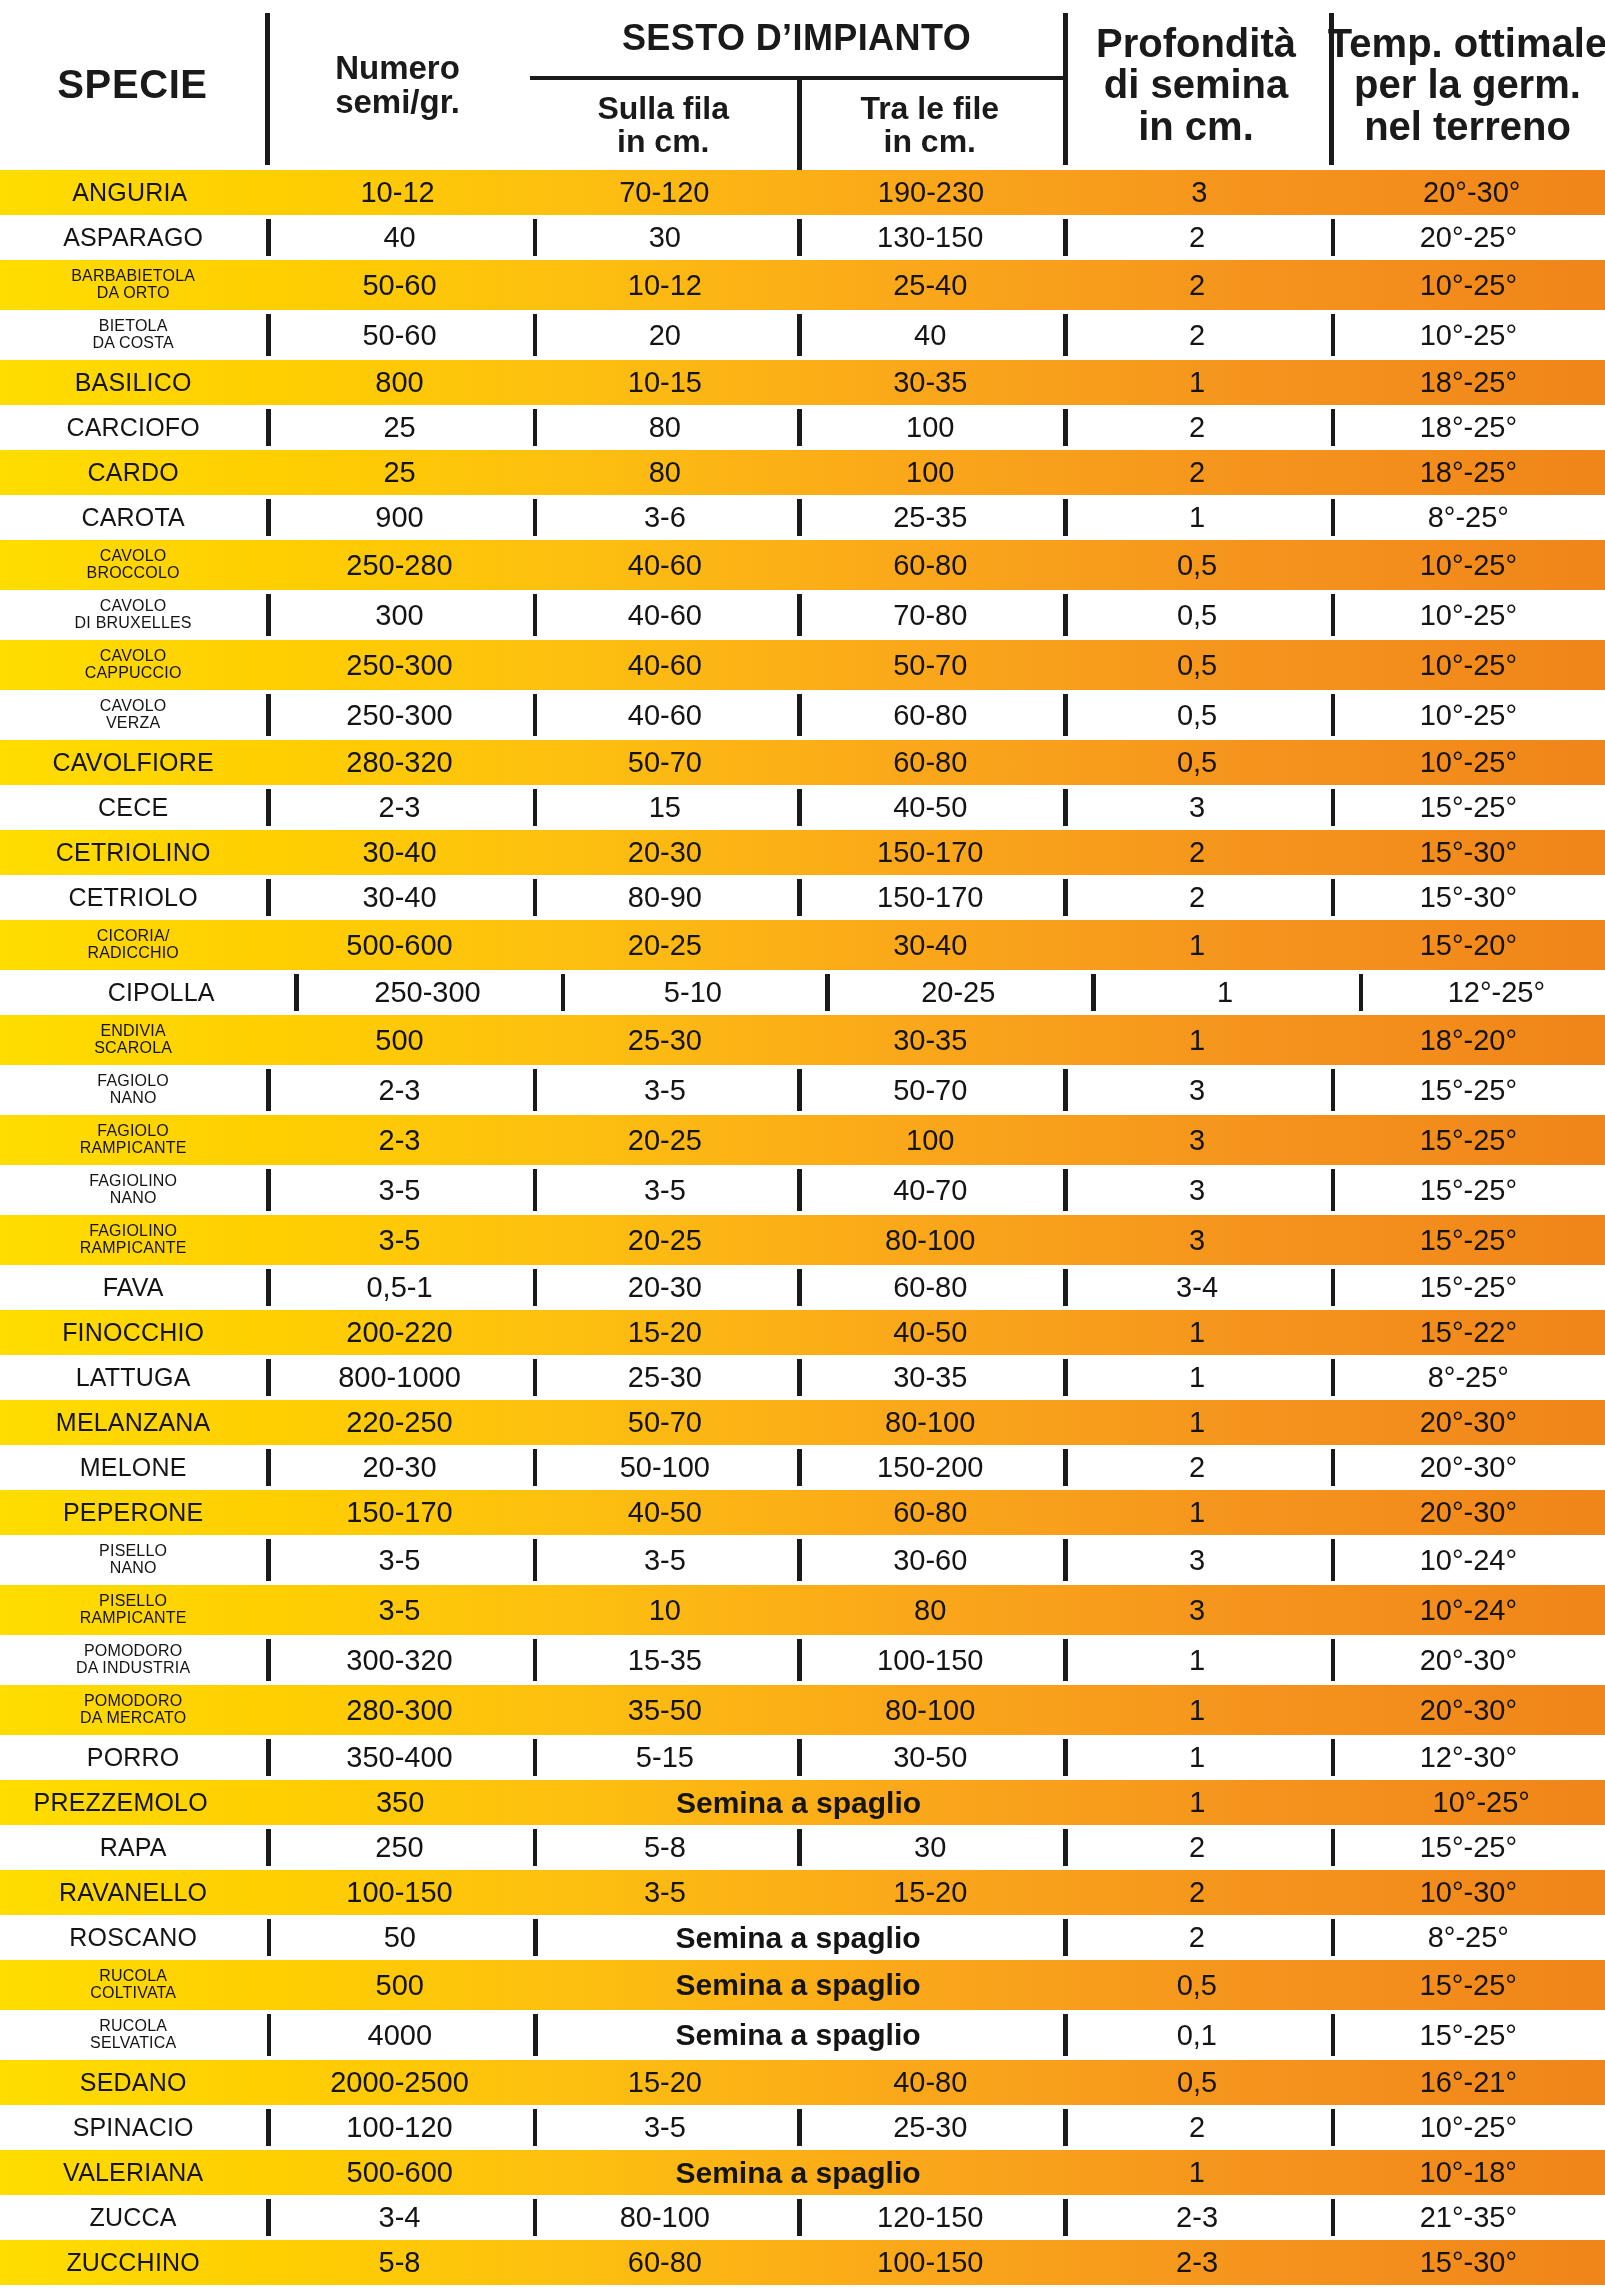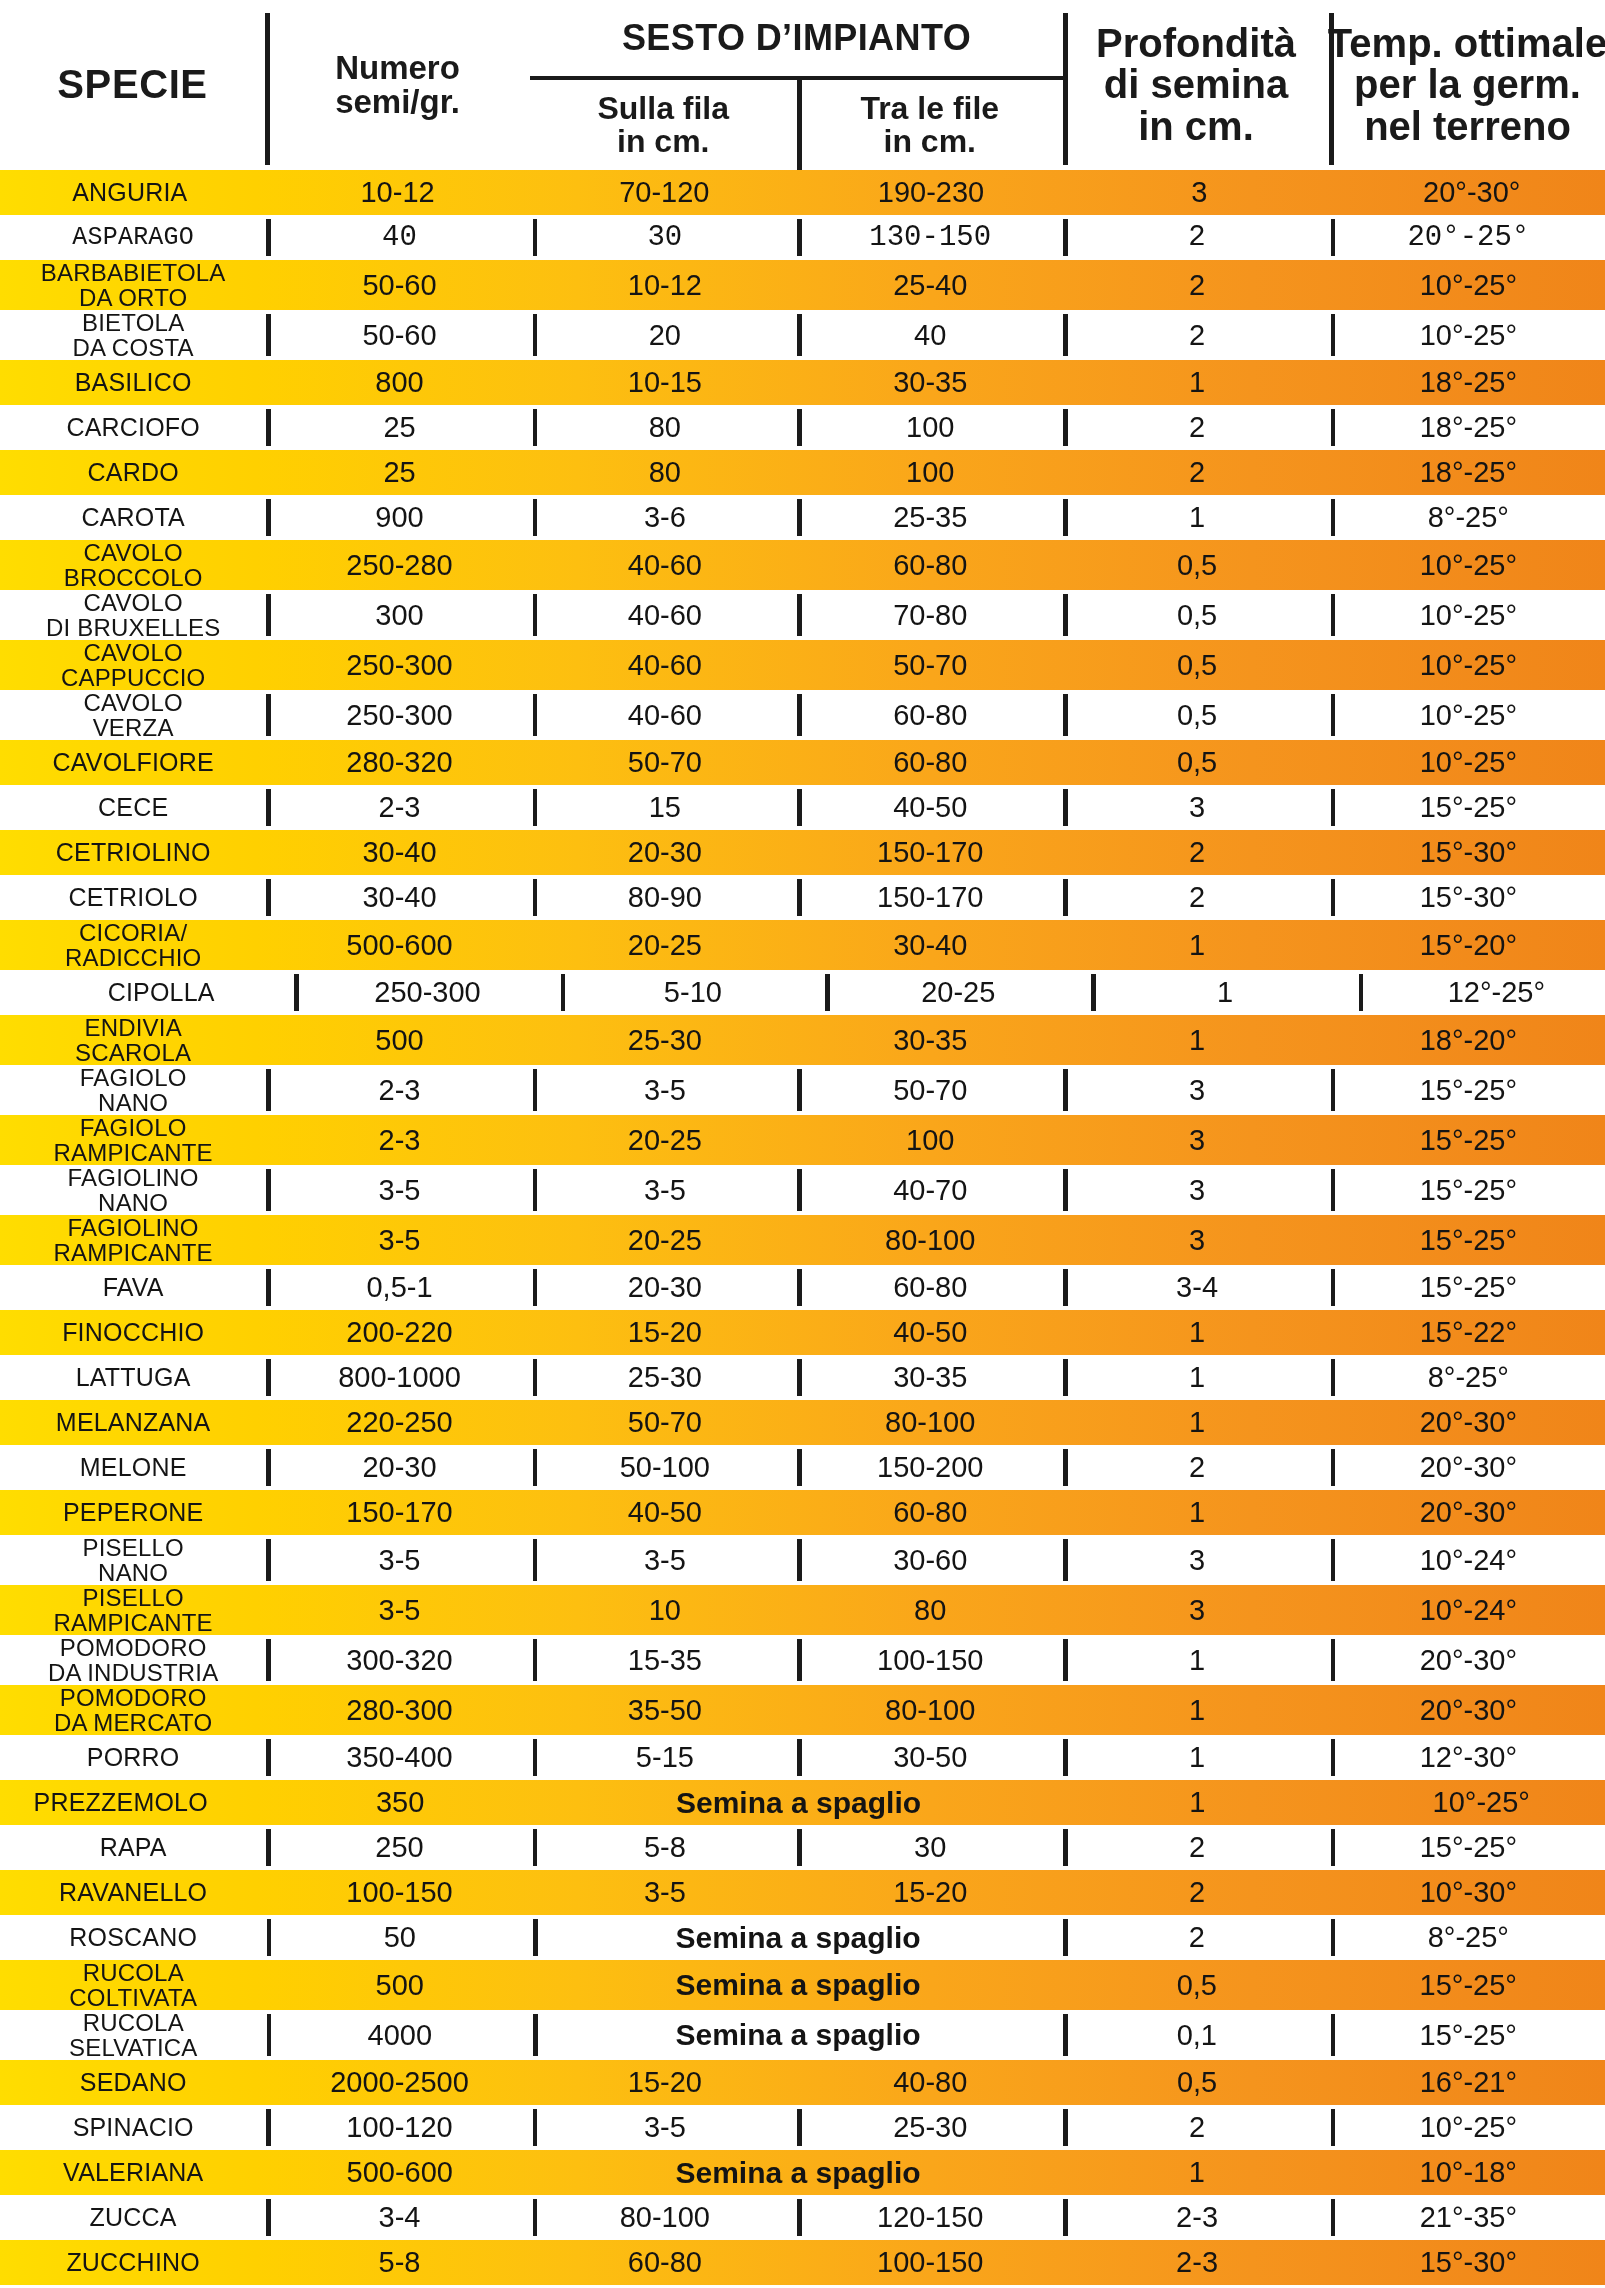--- a/index.html
+++ b/index.html
@@ -79,21 +79,21 @@
     position:relative;
     box-sizing:border-box;
     display:flex;flex-direction:column;align-items:center;justify-content:center;
     text-align:center;
     color:#141414;
     line-height:1.0;
     padding:0 3.7px;
   }
   .cell .ln{display:block;white-space:nowrap;}
   .spec{font-size:25px;letter-spacing:0.2px;}
-  .spec.two{font-size:24px;line-height:1.05;}
+  .spec.two{font-size:16px;line-height:1.05;}
   .val{font-size:29px;}
   .spaglio{
     width:533px;font-size:30px;font-weight:bold;color:#141414;
     display:flex;align-items:center;justify-content:center;text-align:right;
   }
   
   .sep{position:absolute;top:3.7px;bottom:3.7px;width:4.6px;background:#1a1a1a;}
 </style>
 </head>
 <body>
@@ -146,21 +146,21 @@
       <div class="trow band" style="height: 45px; gap: 8px;">
         <div class="cell c0 spec">
           <span class="ln">ANGURIA</span>
         </div>
         <div class="cell c1 val">10-12</div>
         <div class="cell c2 val">70-120</div>
         <div class="cell c3 val" style="width: 268px;">190-230</div>
         <div class="cell c4 val" style="width: 269px;">3</div>
         <div class="cell c5 val" style="width: 277px;">20°-30°</div>
       </div>
-      <div class="trow white" style="height: 45px; font-family: Liberation Mono, monospace;">
+      <div class="trow white" style="height: 45px;">
         <div class="cell c0 spec">
           <span class="ln">ASPARAGO</span>
         </div>
         <div class="cell c1 val">40<div class="sep" style="left: 0px;"></div></div>
         <div class="cell c2 val">30<div class="sep" style="left: 0px;"></div></div>
         <div class="cell c3 val" style="width: 268px;">130-150<div class="sep" style="left: 0px;"></div></div>
         <div class="cell c4 val" style="width: 269px;">2<div class="sep" style="left: 0px;"></div></div>
         <div class="cell c5 val" style="width: 277px;">20°-25°<div class="sep" style="left: 0px;"></div></div>
       </div>
       <div class="trow band" style="height: 50px;">

